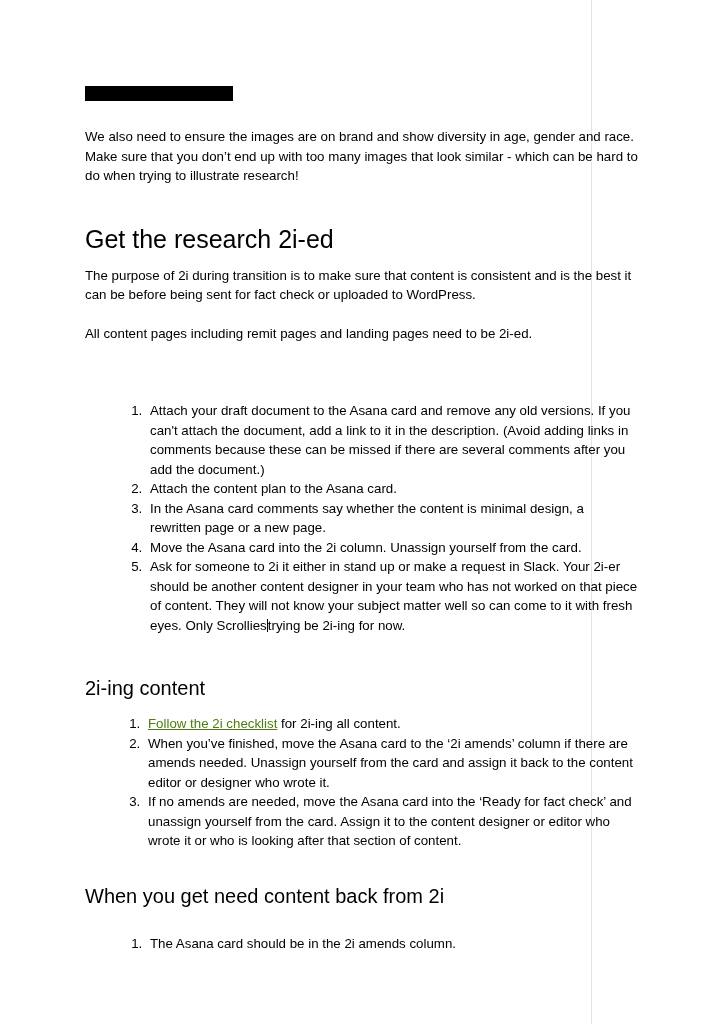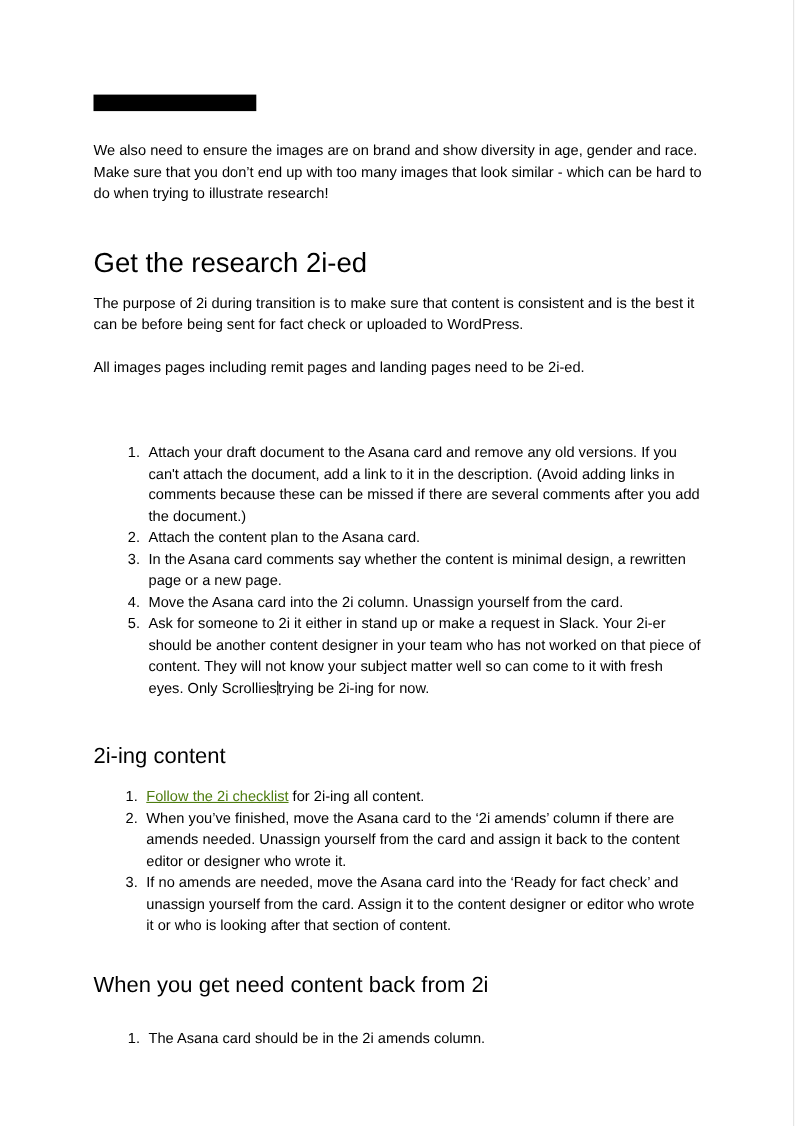--- a/index.html
+++ b/index.html
@@ -12,21 +12,21 @@
     height: 1024px;
     position: relative;
     font-family: "Liberation Sans", sans-serif;
     color: #000000;
     overflow: hidden;
   }
   .page {
     position: absolute;
     left: 0;
     top: 0;
-    width: 722px;
+    width: 592px;
     height: 1024px;
     background: #ffffff;
     border-right: 1px solid #e3e3e3;
     box-sizing: border-box;
   }
   .content {
     position: absolute;
     left: 85px;
     top: 86px;
     width: 553px;
@@ -63,21 +63,21 @@
   .gap-lg { height: 33px; }
   .gap-xl { height: 41px; }
   .gap-xs { height: 13px; }
   ol.doc-list {
     margin: 0;
     padding: 0 0 0 46px;
     font-size: 13.3px;
     line-height: 19.5px;
   }
   ol.doc-list > li {
-    margin: 0 0 0 0;
+    margin: 0 0 0 15px;
     padding-left: 4px;
   }
   ol.doc-list.list-indent-b {
     padding-left: 44px;
   }
   a.doc-link {
     color: #4d7c0f;
     text-decoration: underline;
   }
   .caret {
@@ -98,21 +98,21 @@
     <div class="redaction-bar"></div>
 
     <p class="body-text">We also need to ensure the images are on brand and show diversity in age, gender and race. Make sure that you don’t end up with too many images that look similar - which can be hard to do when trying to illustrate research!</p>
 
     <h1 class="doc-h1">Get the research 2i-ed</h1>
 
     <p class="body-text">The purpose of 2i during transition is to make sure that content is consistent and is the best it can be before being sent for fact check or uploaded to WordPress.</p>
 
     <div class="gap-sm"></div>
 
-    <p class="body-text">All images pages including remit pages and landing pages need to be 2i-ed.</p>
+    <p class="body-text">All content pages including remit pages and landing pages need to be 2i-ed.</p>
 
     <div class="gap-lg"></div>
 
 
     <div class="gap-md"></div>
 
     <ol class="doc-list">
       <li>Attach your draft document to the Asana card and remove any old versions. If you can't attach the document, add a link to it in the description. (Avoid adding links in comments because these can be missed if there are several comments after you add the document.)</li>
       <li>Attach the content plan to the Asana card.</li>
       <li>In the Asana card comments say whether the content is minimal design, a rewritten page or a new page.</li>

